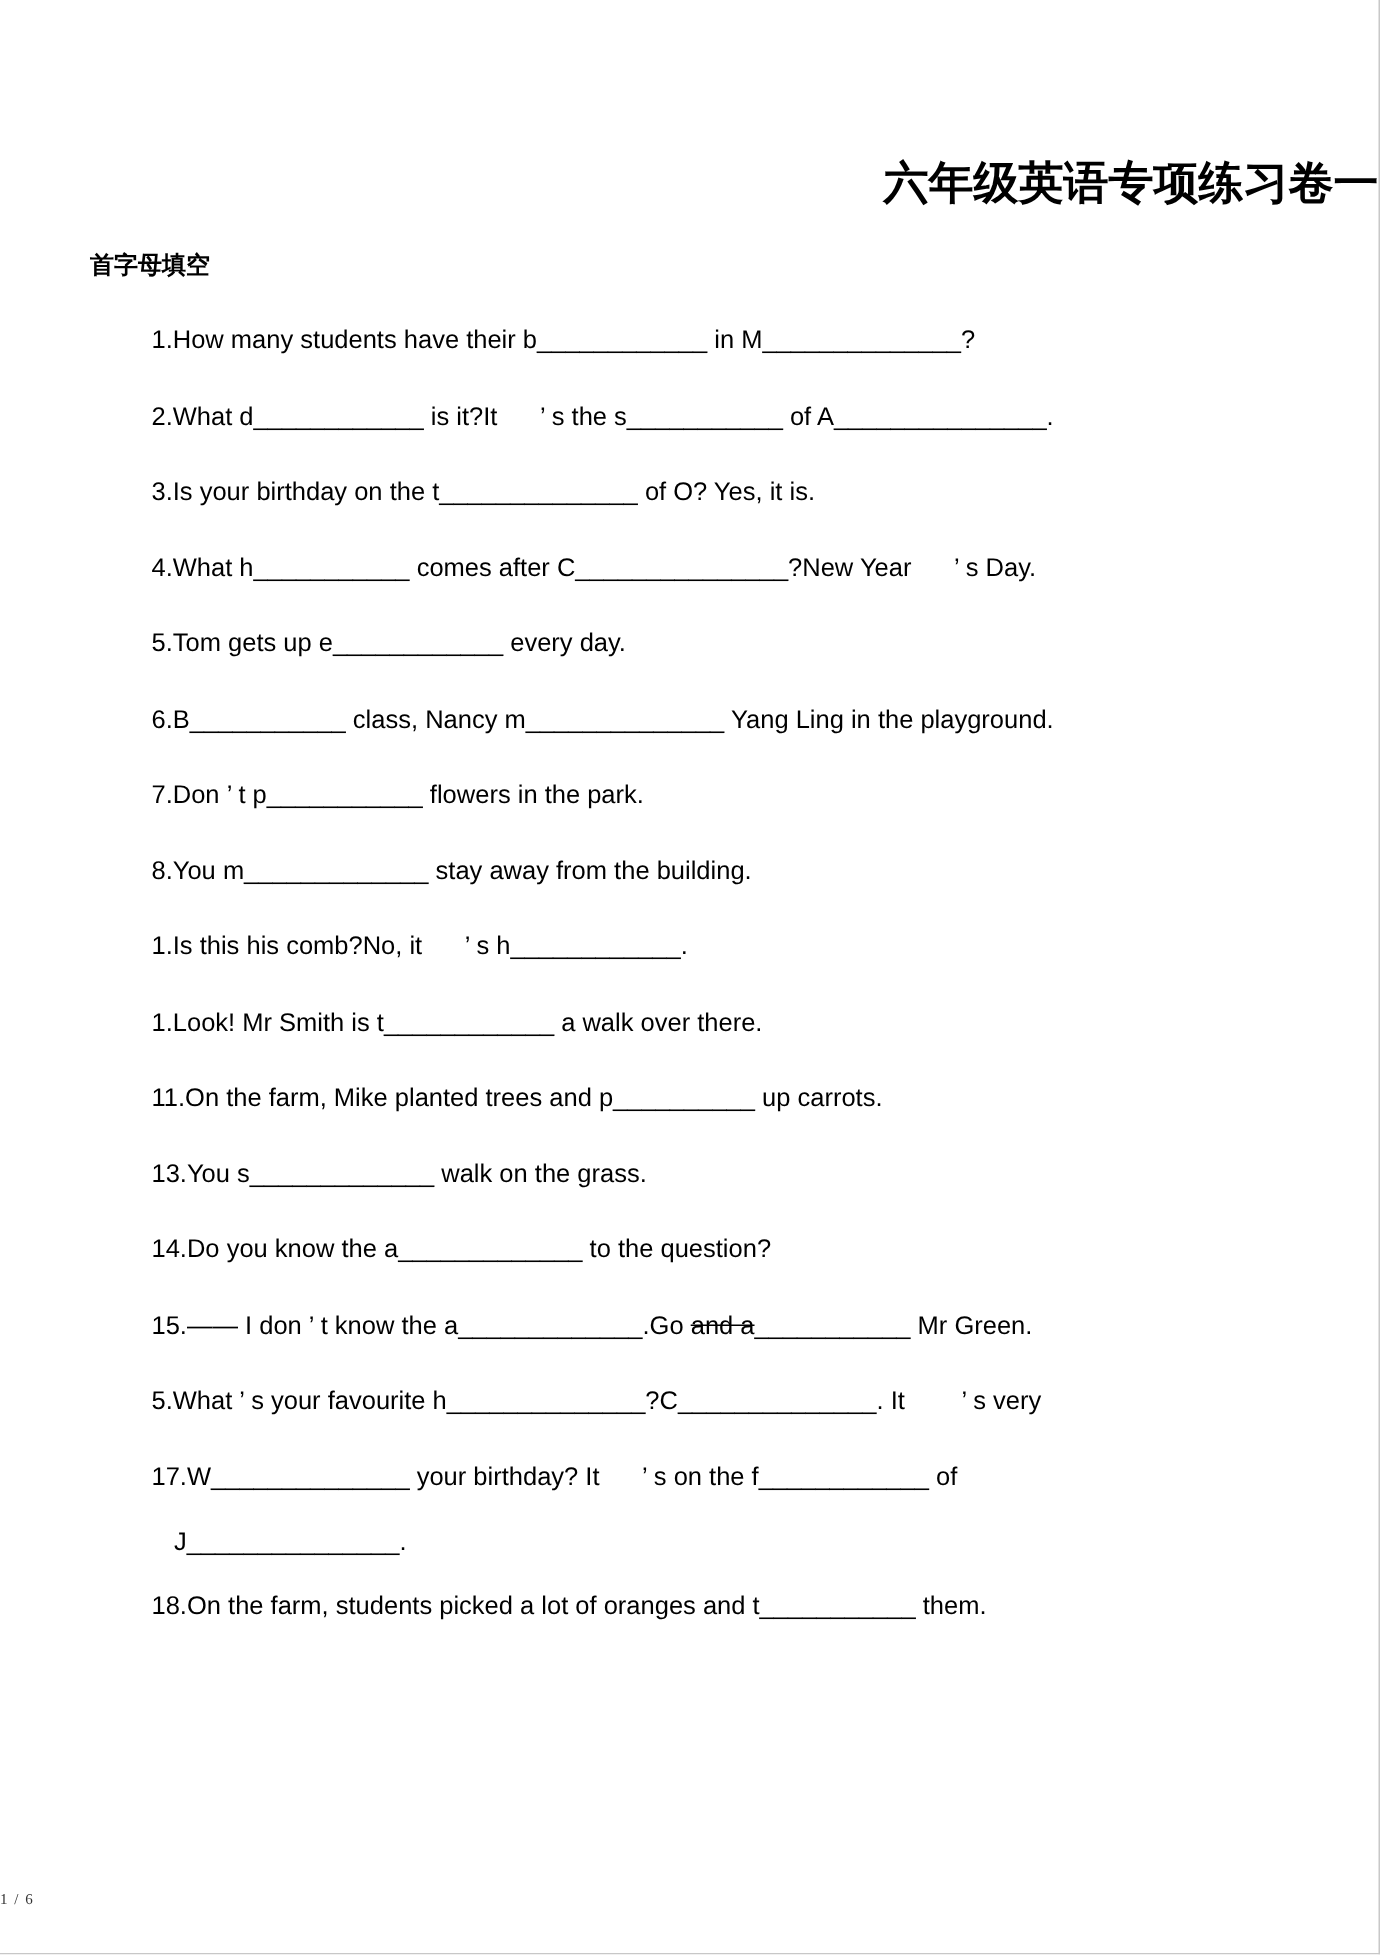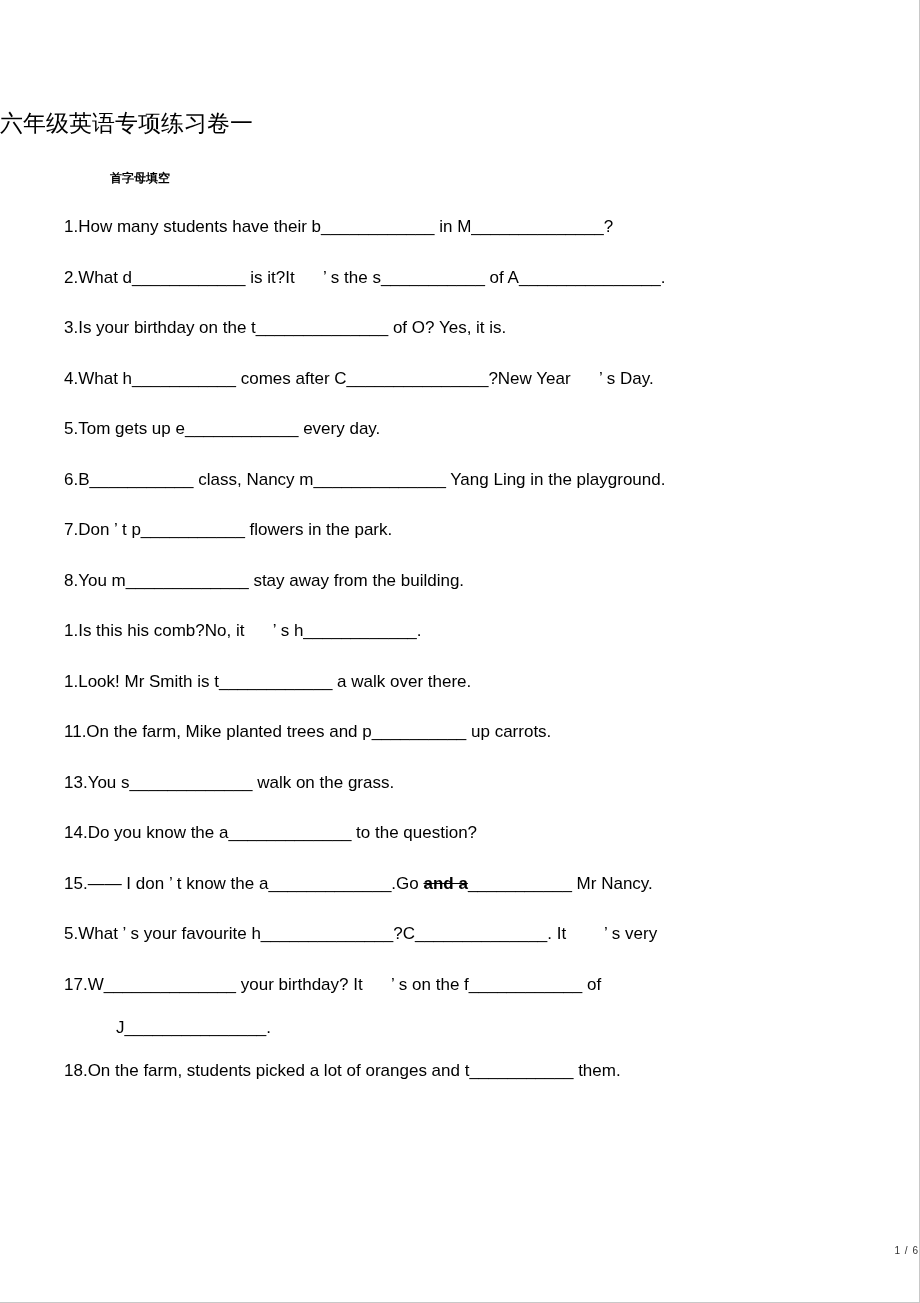--- a/index.html
+++ b/index.html
@@ -10,52 +10,53 @@
     height: 1303px;
     background: #ffffff;
     color: #000000;
     font-family: "Liberation Sans", sans-serif;
     overflow: hidden;
     padding-top: 108px;
     border-right: 1px solid #c8c8c8;
     border-bottom: 1px solid #c8c8c8;
   }
   .title {
-    text-align: left;
-    font-weight: normal;
-    font-size: 23px;
+    text-align: right;
+    font-weight: bold;
+    font-size: 30px;
     line-height: 30px;
   }
   .section {
-    margin: 30px 0 0 110px;
+    margin: 30px 0 0 60px;
     font-weight: bold;
-    font-size: 12px;
+    font-size: 16px;
     line-height: 20px;
   }
   .questions { margin-top: 14px; }
   .q {
-    margin-left: 64px;
+    margin-left: 101px;
     font-size: 17px;
     line-height: 50.5px;
     white-space: pre;
   }
   .q-cont {
     margin-left: 116px;
     line-height: 36px;
   }
-  .strike { text-decoration: line-through; font-weight: bold; }
+  .strike { text-decoration: line-through; }
   .footer {
     position: absolute;
-    bottom: 46px;
+    bottom: 30px;
     left: 0;
     width: 100%;
-    text-align: right;
+    text-align: left;
     font-size: 10px;
     color: #333333;
     letter-spacing: 1px;
+    font-family: Liberation Serif, serif;
   }
 </style>
 </head>
 <body>
 
 <div class="page">
 
   <div class="title">六年级英语专项练习卷一</div>
 
   <div class="section">首字母填空</div>
@@ -67,21 +68,21 @@
     <div class="q">4.What h___________ comes after C_______________?New Year      ’ s Day.</div>
     <div class="q">5.Tom gets up e____________ every day.</div>
     <div class="q">6.B___________ class, Nancy m______________ Yang Ling in the playground.</div>
     <div class="q">7.Don ’ t p___________ flowers in the park.</div>
     <div class="q">8.You m_____________ stay away from the building.</div>
     <div class="q">1.Is this his comb?No, it      ’ s h____________.</div>
     <div class="q">1.Look! Mr Smith is t____________ a walk over there.</div>
     <div class="q">11.On the farm, Mike planted trees and p__________ up carrots.</div>
     <div class="q">13.You s_____________ walk on the grass.</div>
     <div class="q">14.Do you know the a_____________ to the question?</div>
-    <div class="q"><span>15.—— I don ’ t know the a_____________.Go </span><span class="strike">and a</span><span>___________ Mr Nancy.</span></div>
+    <div class="q"><span>15.—— I don ’ t know the a_____________.Go </span><span class="strike">and a</span><span>___________ Mr Green.</span></div>
     <div class="q">5.What ’ s your favourite h______________?C______________. It        ’ s very</div>
     <div class="q">17.W______________ your birthday? It      ’ s on the f____________ of</div>
     <div class="q q-cont">J_______________.</div>
     <div class="q">18.On the farm, students picked a lot of oranges and t___________ them.</div>
   </div>
 
   <div class="footer">1 / 6</div>
 
 </div>
 

